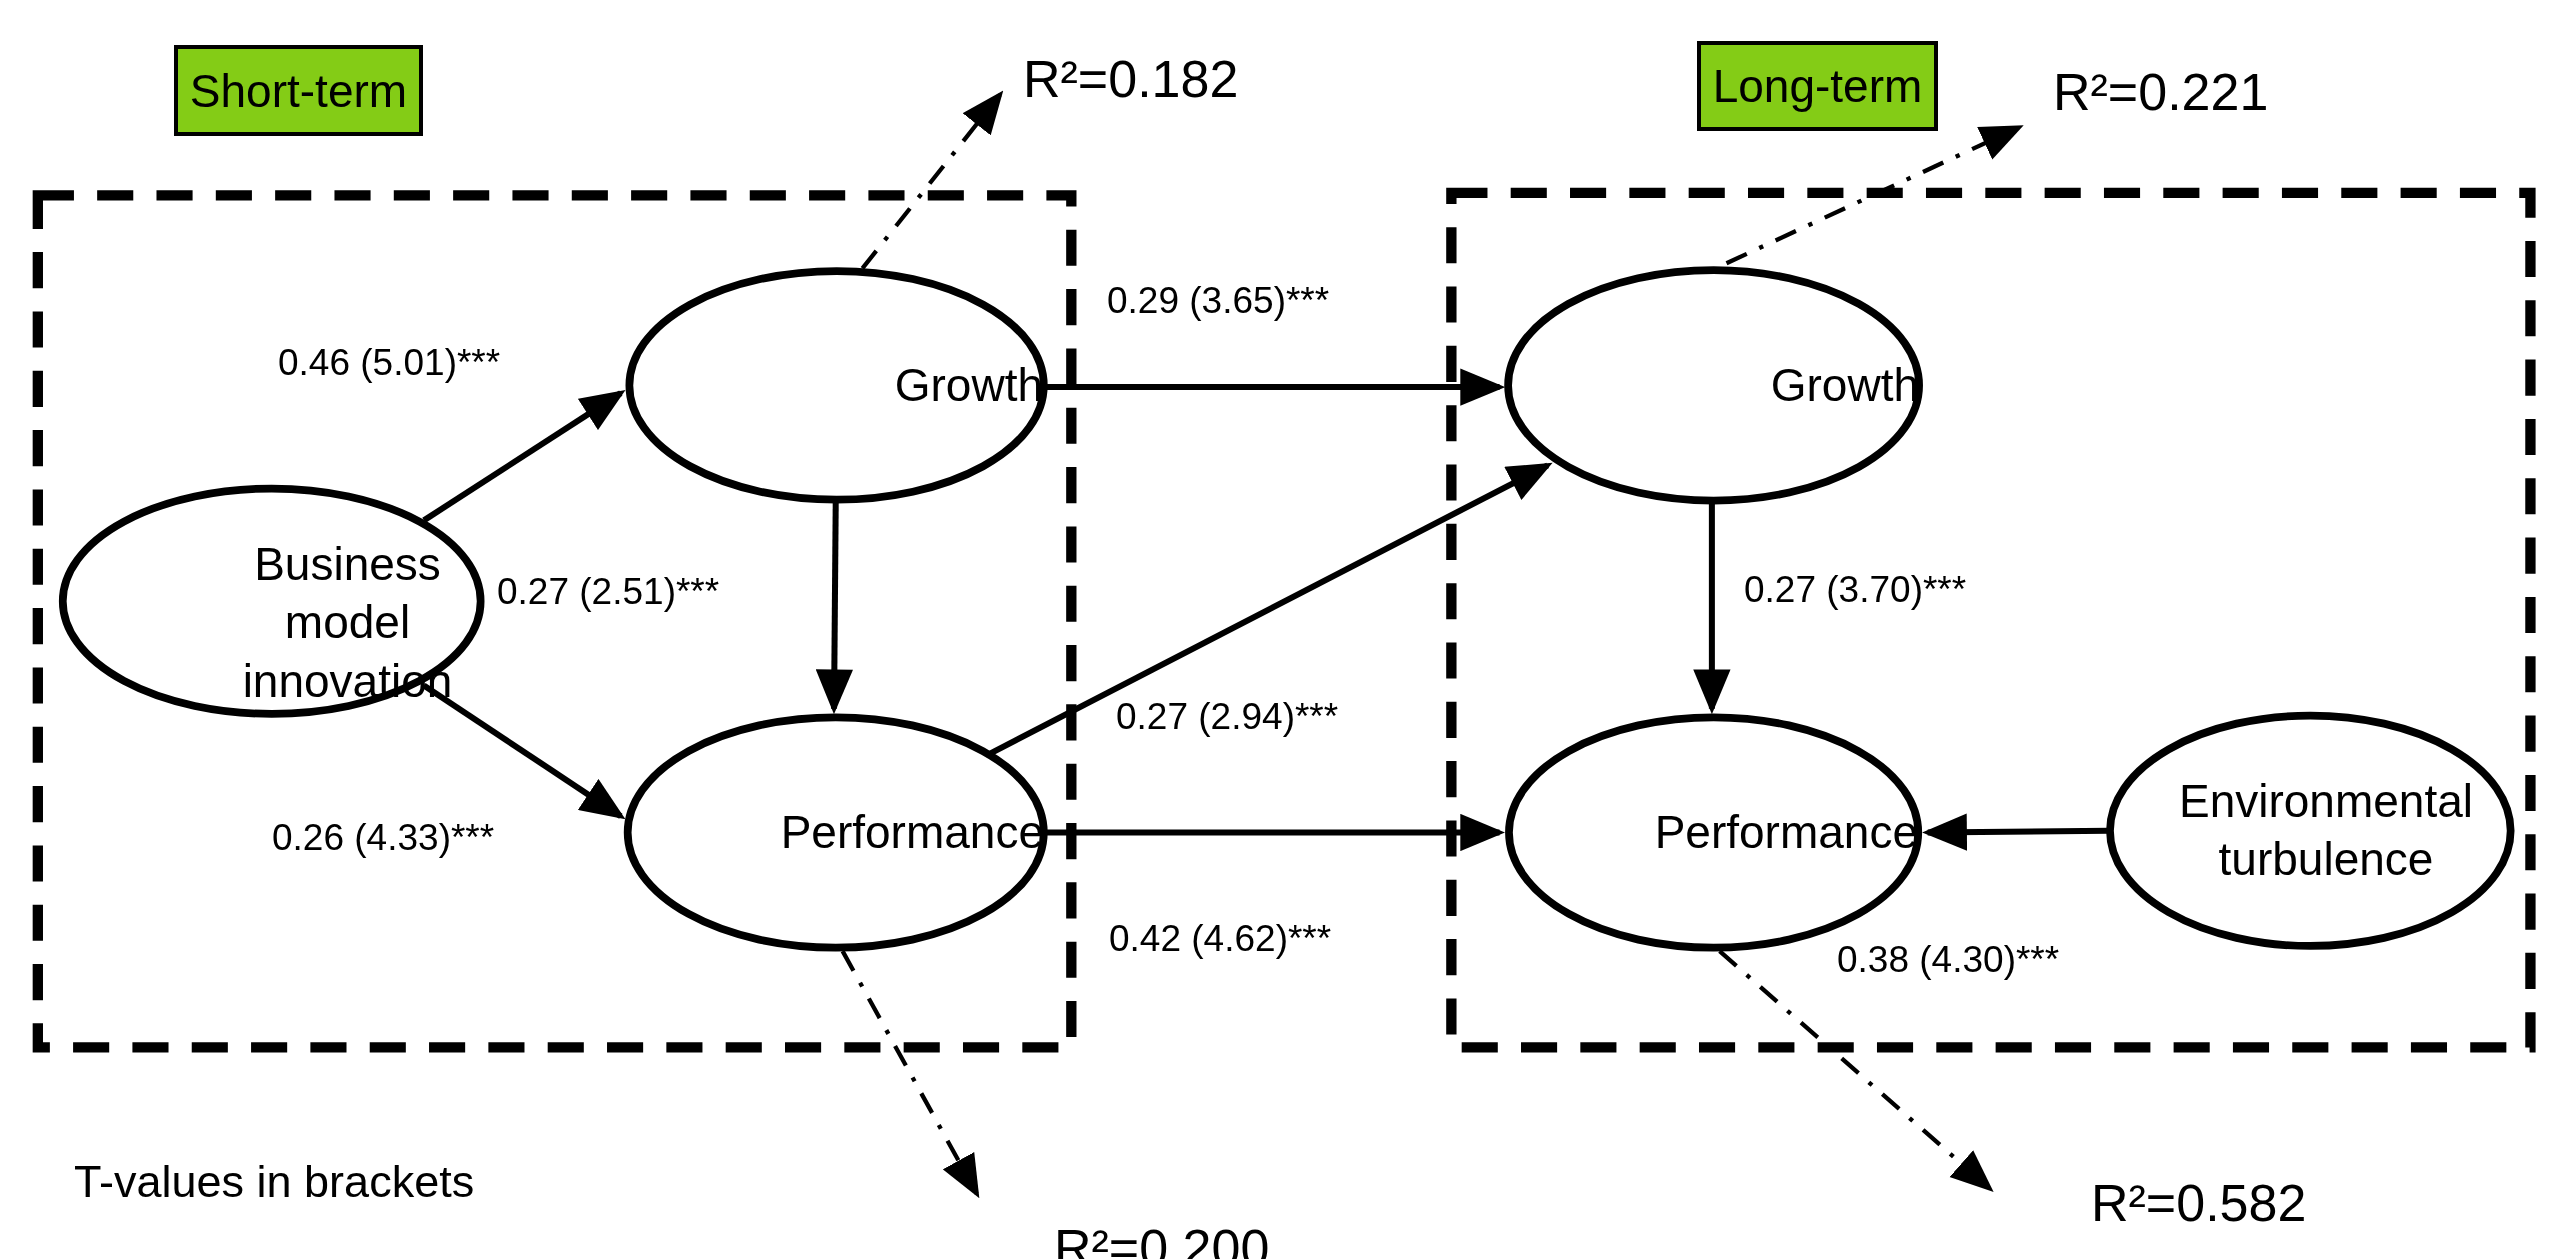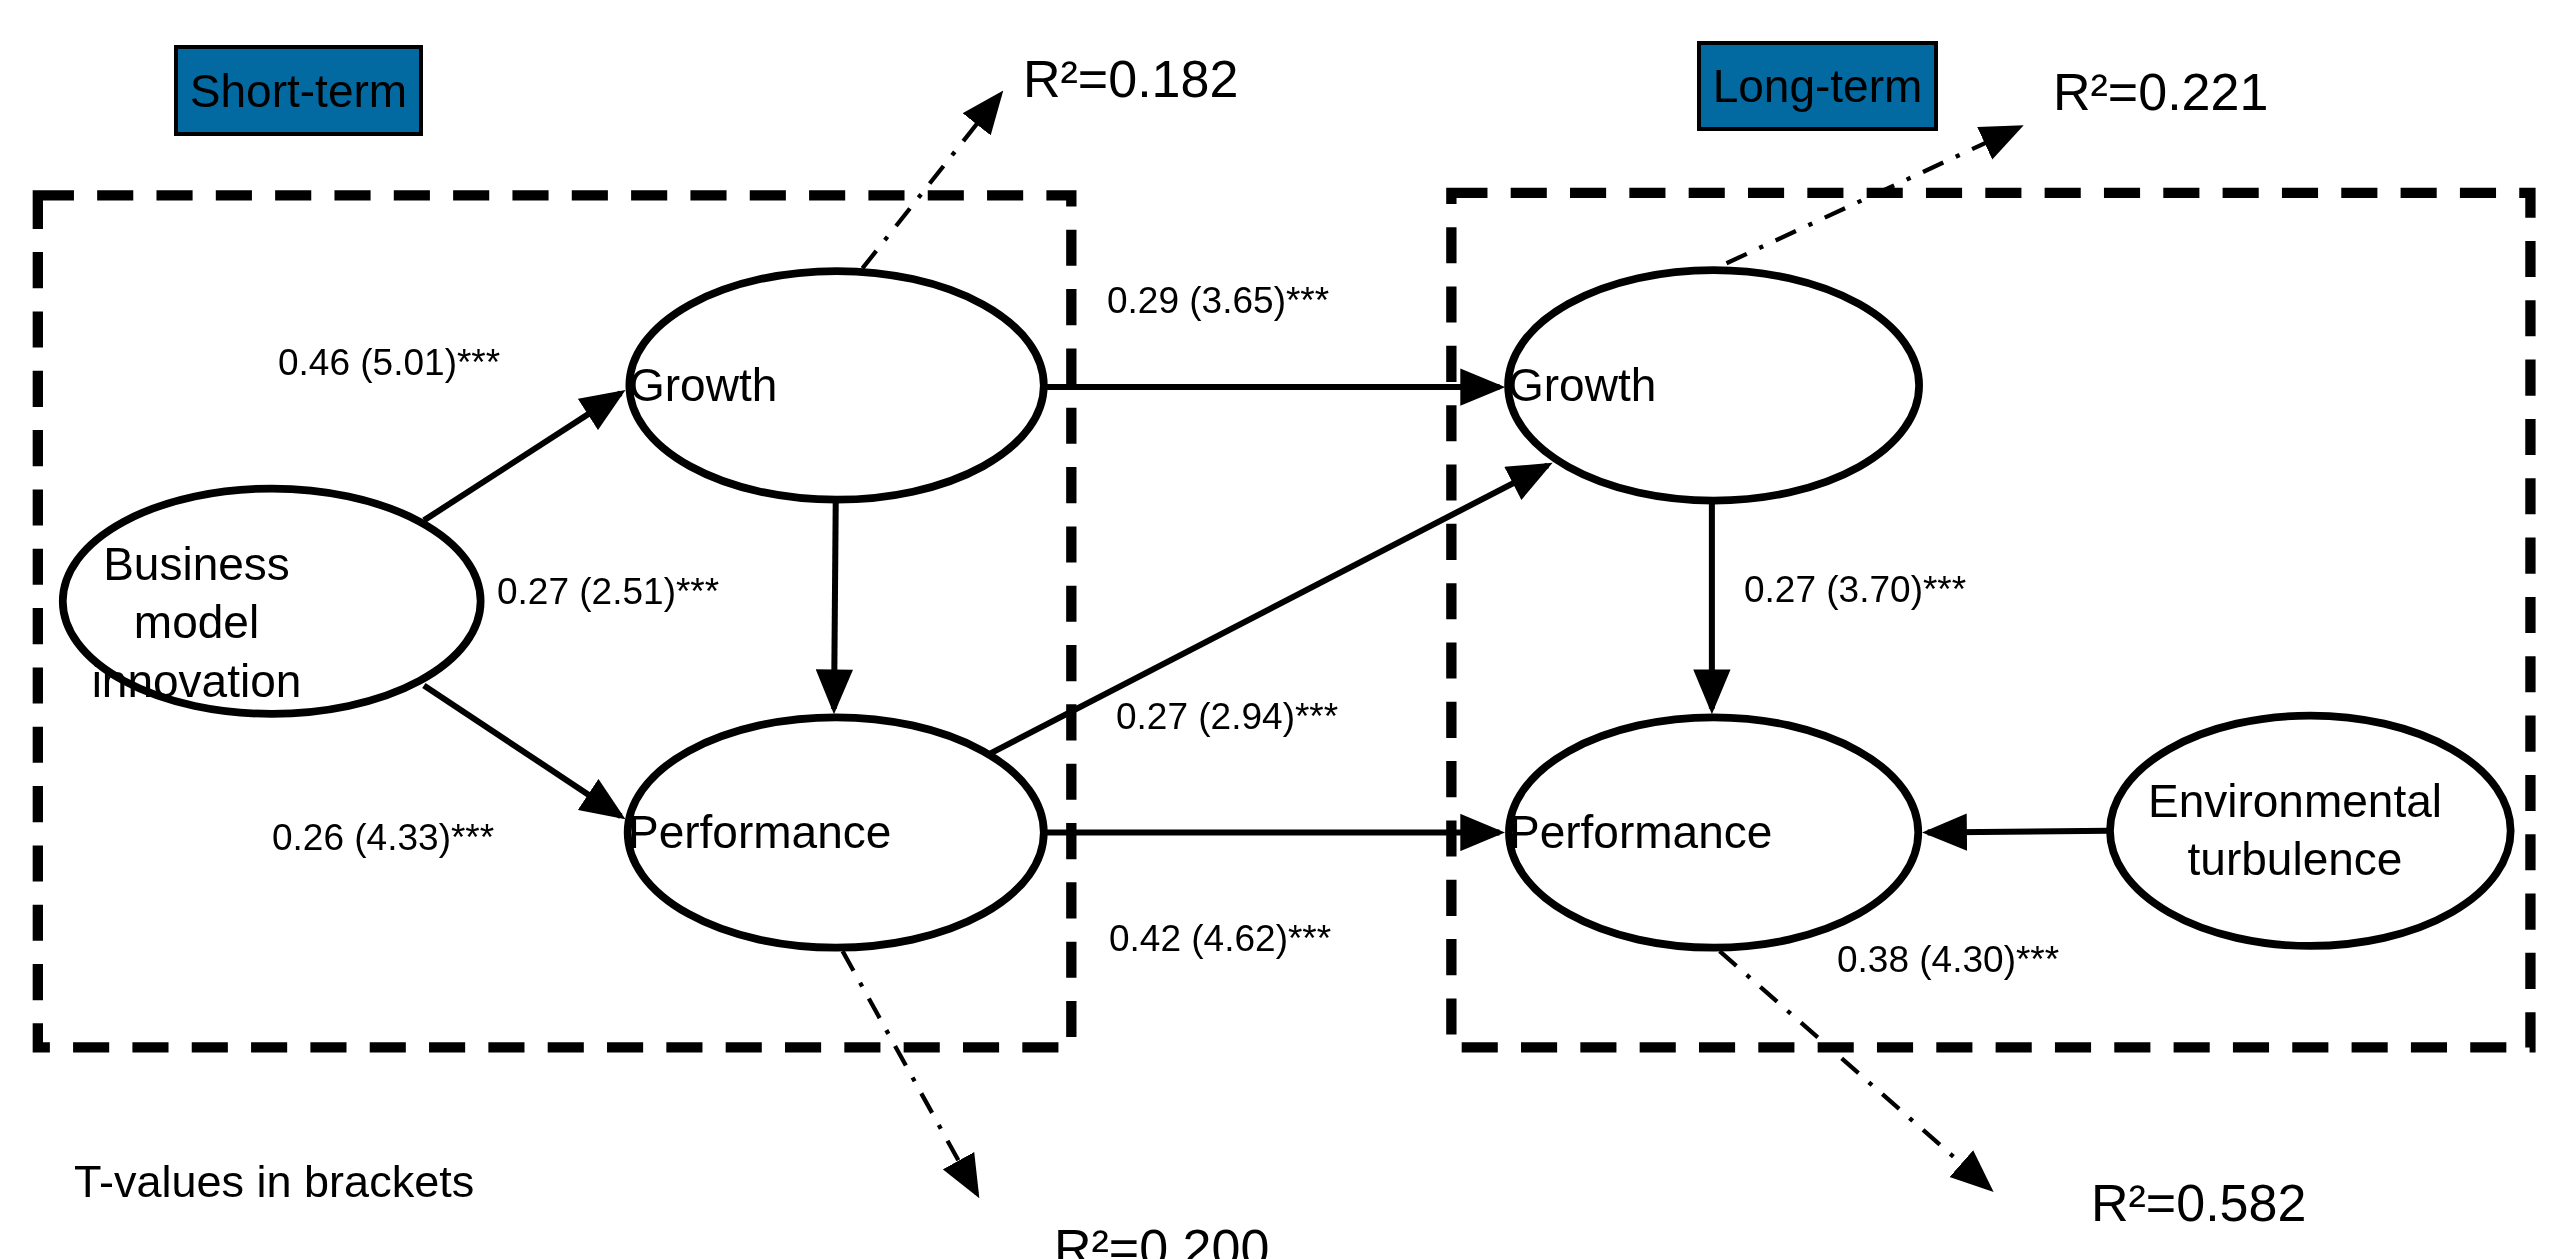--- a/index.html
+++ b/index.html
@@ -7,41 +7,41 @@
     position:relative;
     width:2576px;height:1260px;
     background:#ffffff;
     font-family:"Liberation Sans","DejaVu Sans",sans-serif;
     color:#000;
     overflow:hidden;
   }
   .layer{position:absolute;left:0;top:0;width:2576px;height:1260px;}
   .node-box{
     position:absolute;
-    display:flex;align-items:center;justify-content:flex-start;
+    display:flex;align-items:center;justify-content:flex-end;
     text-align:center;
   }
   .node-label{
     display:block;
     font-size:46px;line-height:1.27;
   }
   .coef{
     position:absolute;
     font-size:37px;line-height:1.05;white-space:nowrap;
   }
   .r2{
     position:absolute;
     font-size:52px;line-height:1.05;white-space:nowrap;text-align:center;
   }
   .panel-title{
     position:absolute;
     display:flex;align-items:center;justify-content:center;
     border:4.3px solid #000;
     font-size:46px;
-    background:#0369a1;
+    background:#84cc16;
   }
   .footnote{
     position:absolute;
     font-size:45px;white-space:nowrap;
   }
 </style>
 </head>
 <body>
 
 <div class="canvas">

